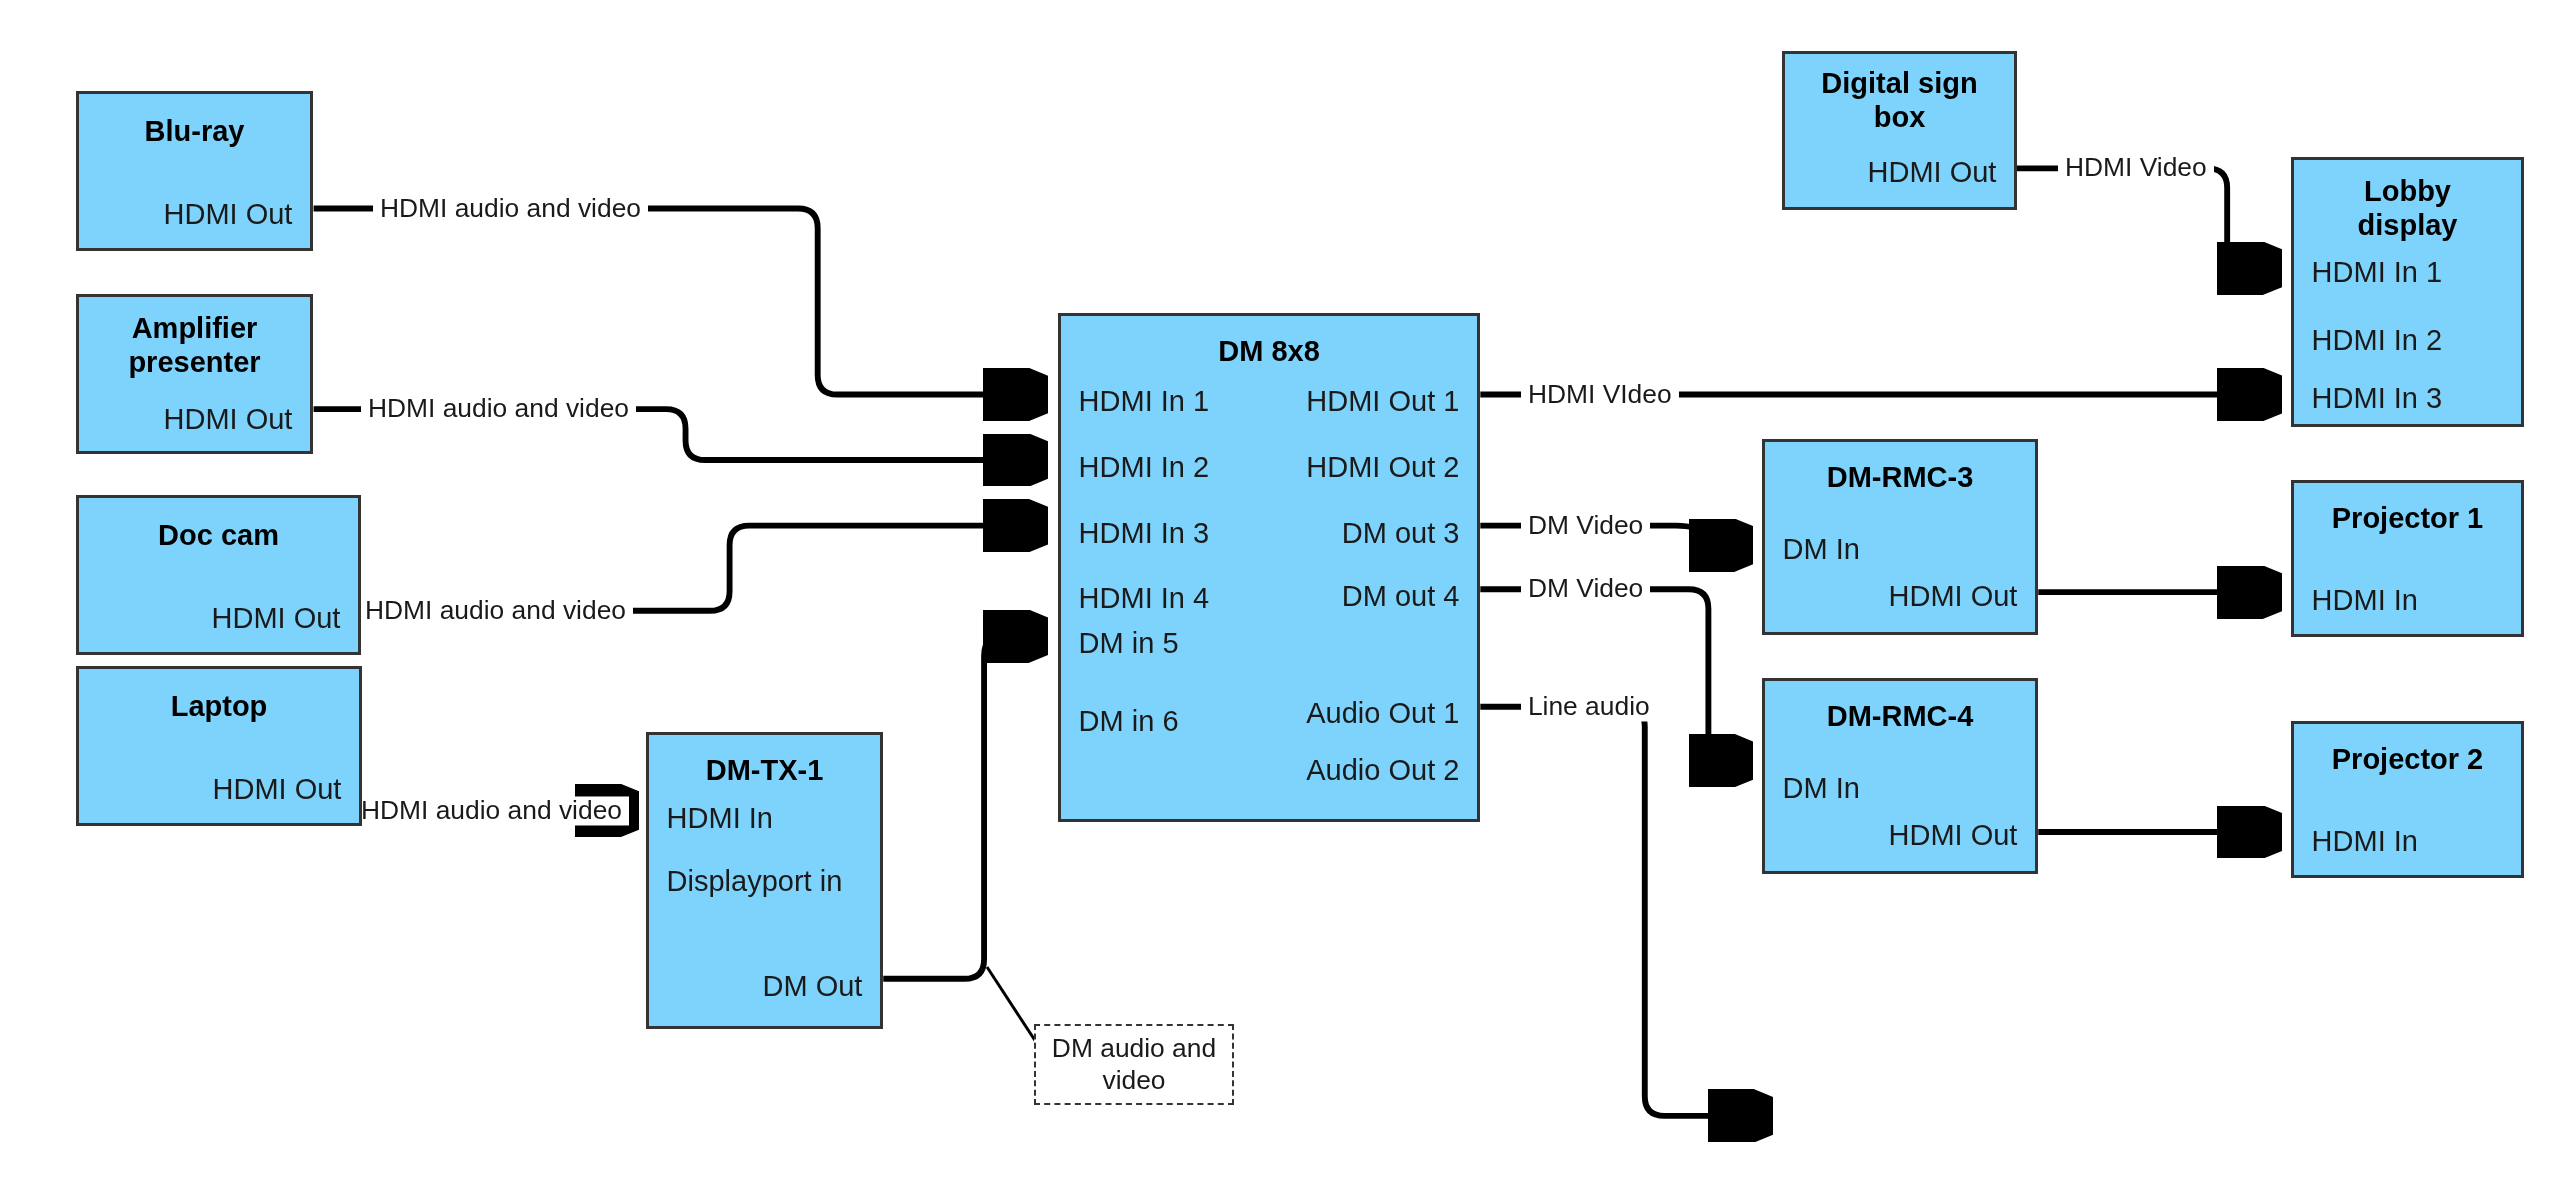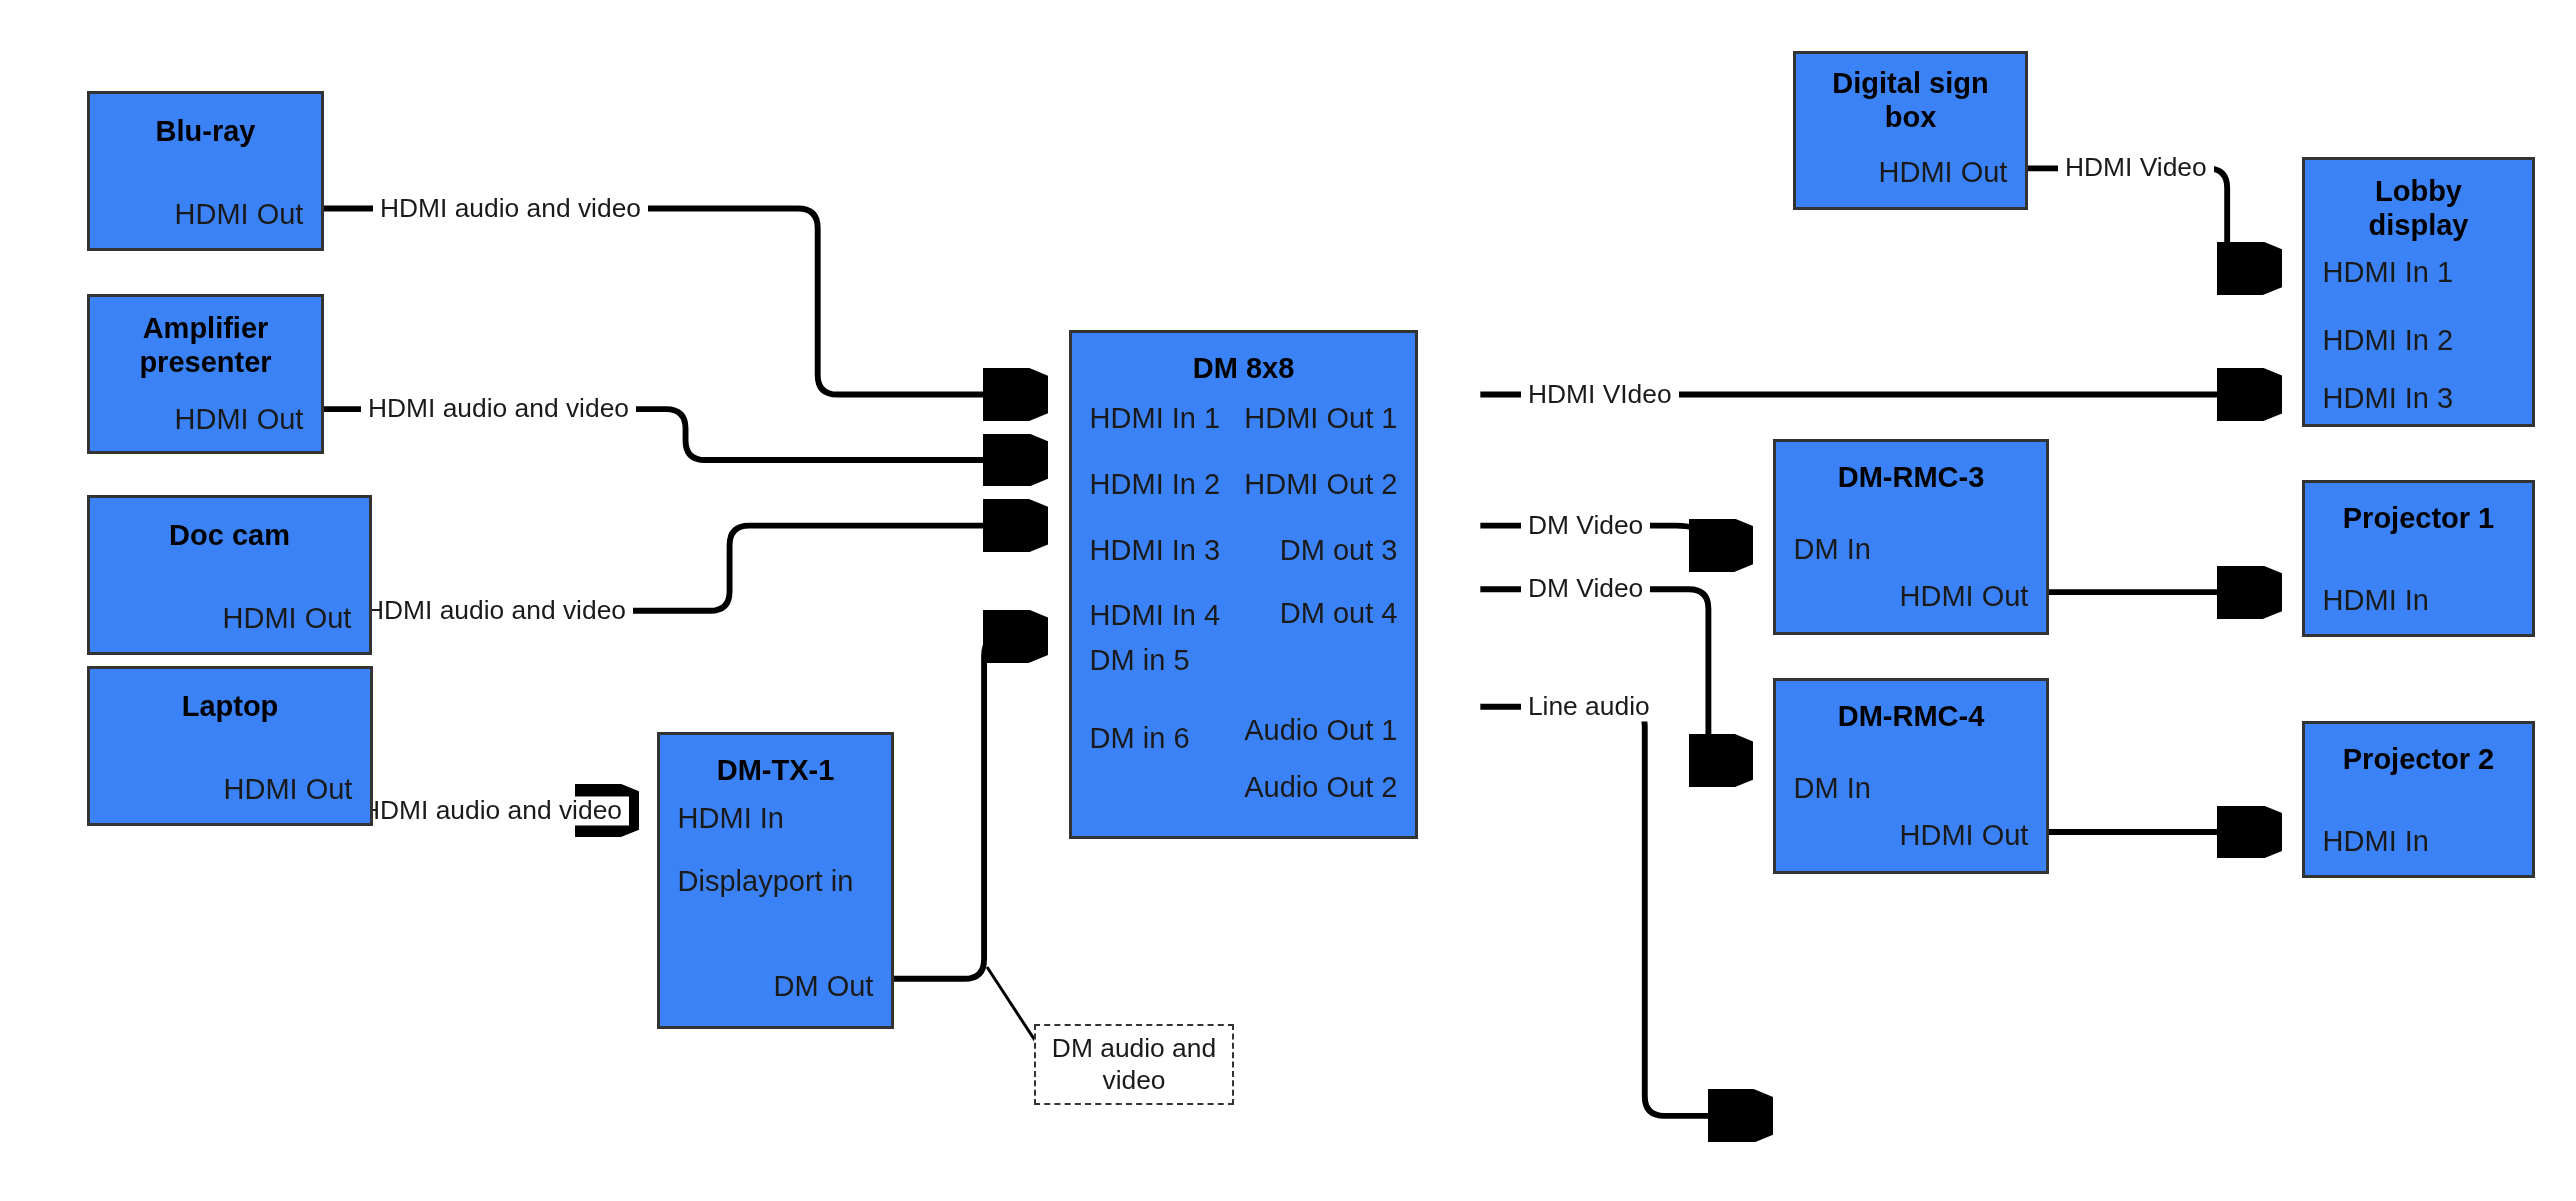--- a/index.html
+++ b/index.html
@@ -13,23 +13,22 @@
     position: relative;
     width: 2576px;
     height: 1201px;
     background: #ffffff;
     overflow: hidden;
   }
   
   .box {
     position: absolute;
     border: 3.9px solid #333333;
-    background: #3b82f6;
+    background: #7dd3fc;
     z-index: 5;
-    margin-left: 11px;
   }
   .box .title {
     position: absolute;
     left: 0; right: 0;
     text-align: center;
     font-weight: bold;
     font-size: 29px;
     color: #000000;
     line-height: 1.18;
   }
@@ -156,21 +155,21 @@
     <div class="port right" style="top:106px;">HDMI Out</div>
   </div>
 
   <div class="box" style="left:646px; top:732px; width:237px; height:297px;">
     <div class="title" style="top:17.6px;">DM-TX-1</div>
     <div class="port left" style="top:69px;">HDMI In</div>
     <div class="port left" style="top:132px;">Displayport in</div>
     <div class="port right" style="top:237px;">DM Out</div>
   </div>
 
-  <div class="box" style="left:1058px; top:330px; width:349px; height:509px;">
+  <div class="box" style="left:1058px; top:313px; width:422px; height:509px;">
     <div class="title" style="top:17.6px;">DM 8x8</div>
 
     <div class="port left" style="top:71px;">HDMI In 1</div>
     <div class="port left" style="top:137px;">HDMI In 2</div>
     <div class="port left" style="top:203px;">HDMI In 3</div>
     <div class="port left" style="top:268px;">HDMI In 4</div>
     <div class="port left" style="top:313px;">DM in 5</div>
     <div class="port left" style="top:391px;">DM in 6</div>
 
     <div class="port right" style="top:71px;">HDMI Out 1</div>

